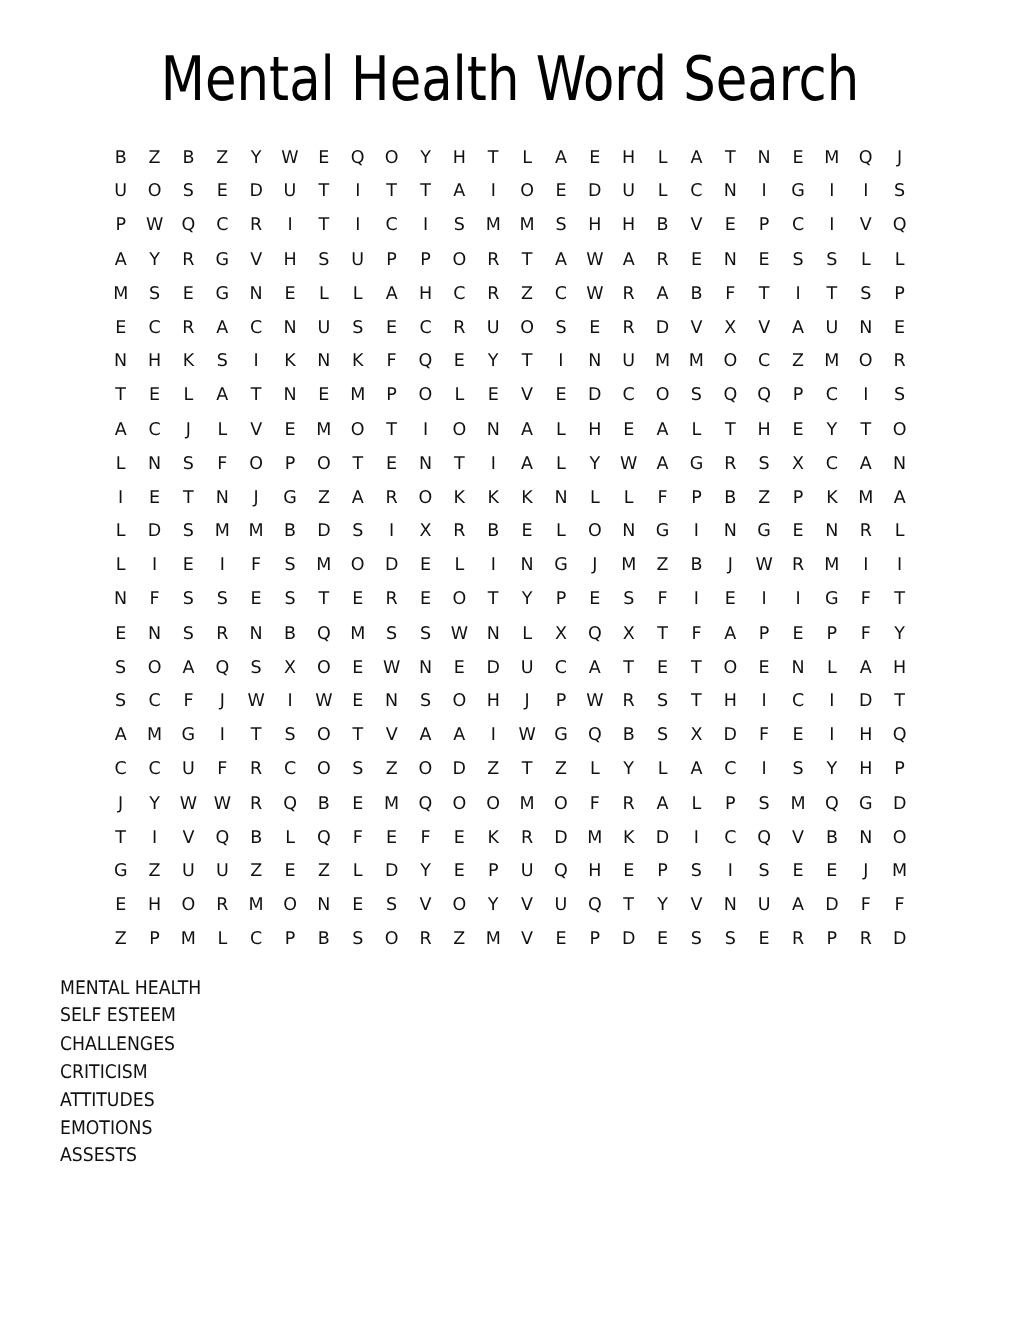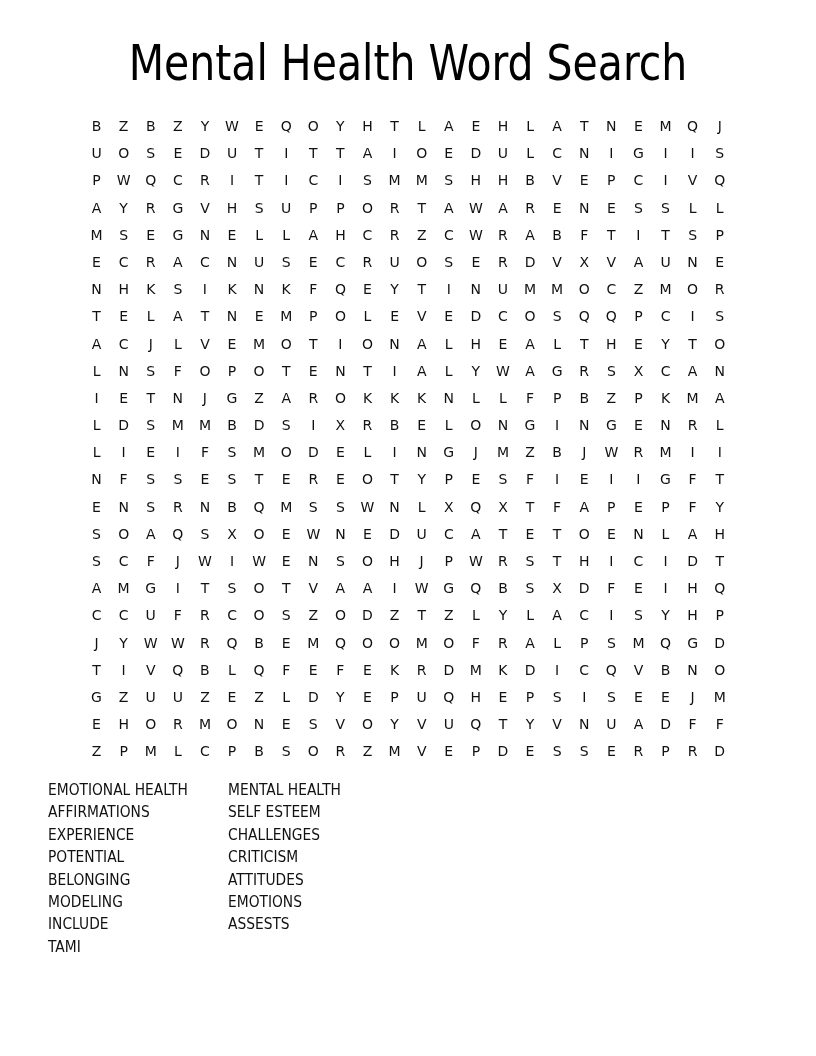--- a/index.html
+++ b/index.html
@@ -639,30 +639,20 @@
       <span class="cell">E</span>
       <span class="cell">R</span>
       <span class="cell">P</span>
       <span class="cell">R</span>
       <span class="cell">D</span>
     </div>
   </div>
 
 <div class="wordlist" id="wordlist">
     <div class="col">
-      <div class="word">EMOTIONAL HEALTH</div>
-      <div class="word">AFFIRMATIONS</div>
-      <div class="word">EXPERIENCE</div>
-      <div class="word">POTENTIAL</div>
-      <div class="word">BELONGING</div>
-      <div class="word">MODELING</div>
-      <div class="word">INCLUDE</div>
-      <div class="word">TAMI</div>
-    </div>
-    <div class="col">
       <div class="word">MENTAL HEALTH</div>
       <div class="word">SELF ESTEEM</div>
       <div class="word">CHALLENGES</div>
       <div class="word">CRITICISM</div>
       <div class="word">ATTITUDES</div>
       <div class="word">EMOTIONS</div>
       <div class="word">ASSESTS</div>
     </div>
   </div>
 

